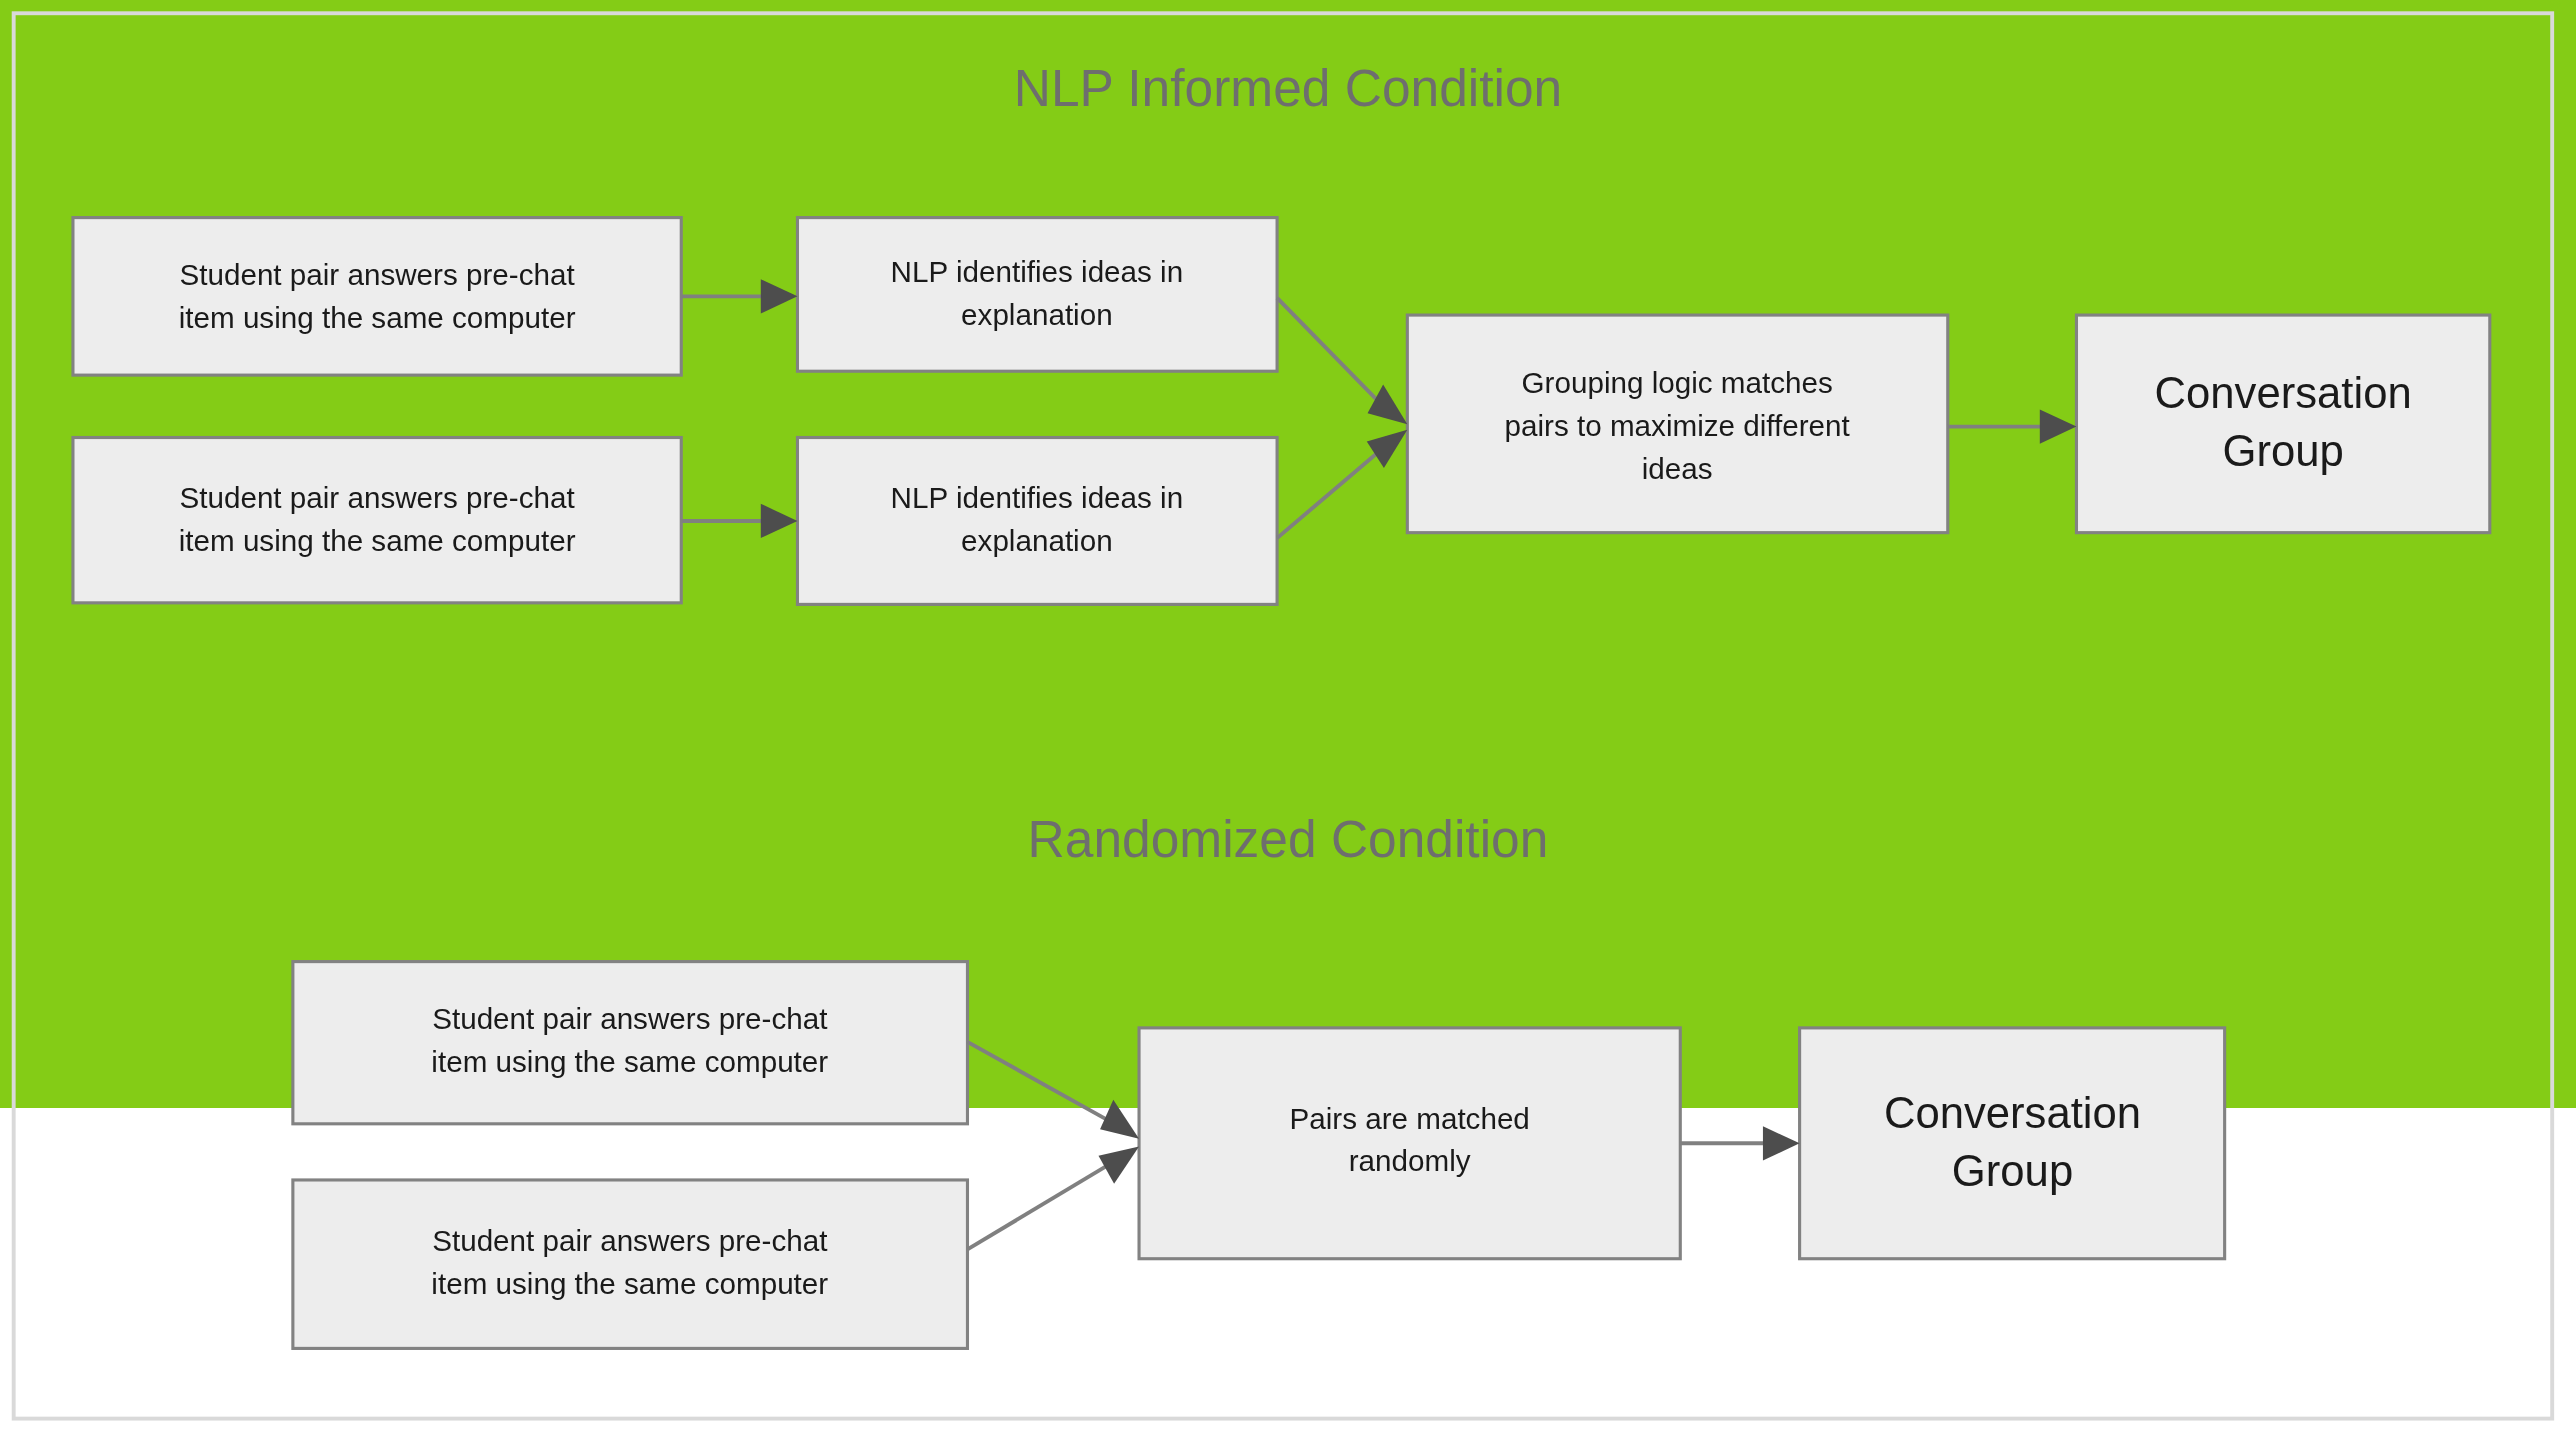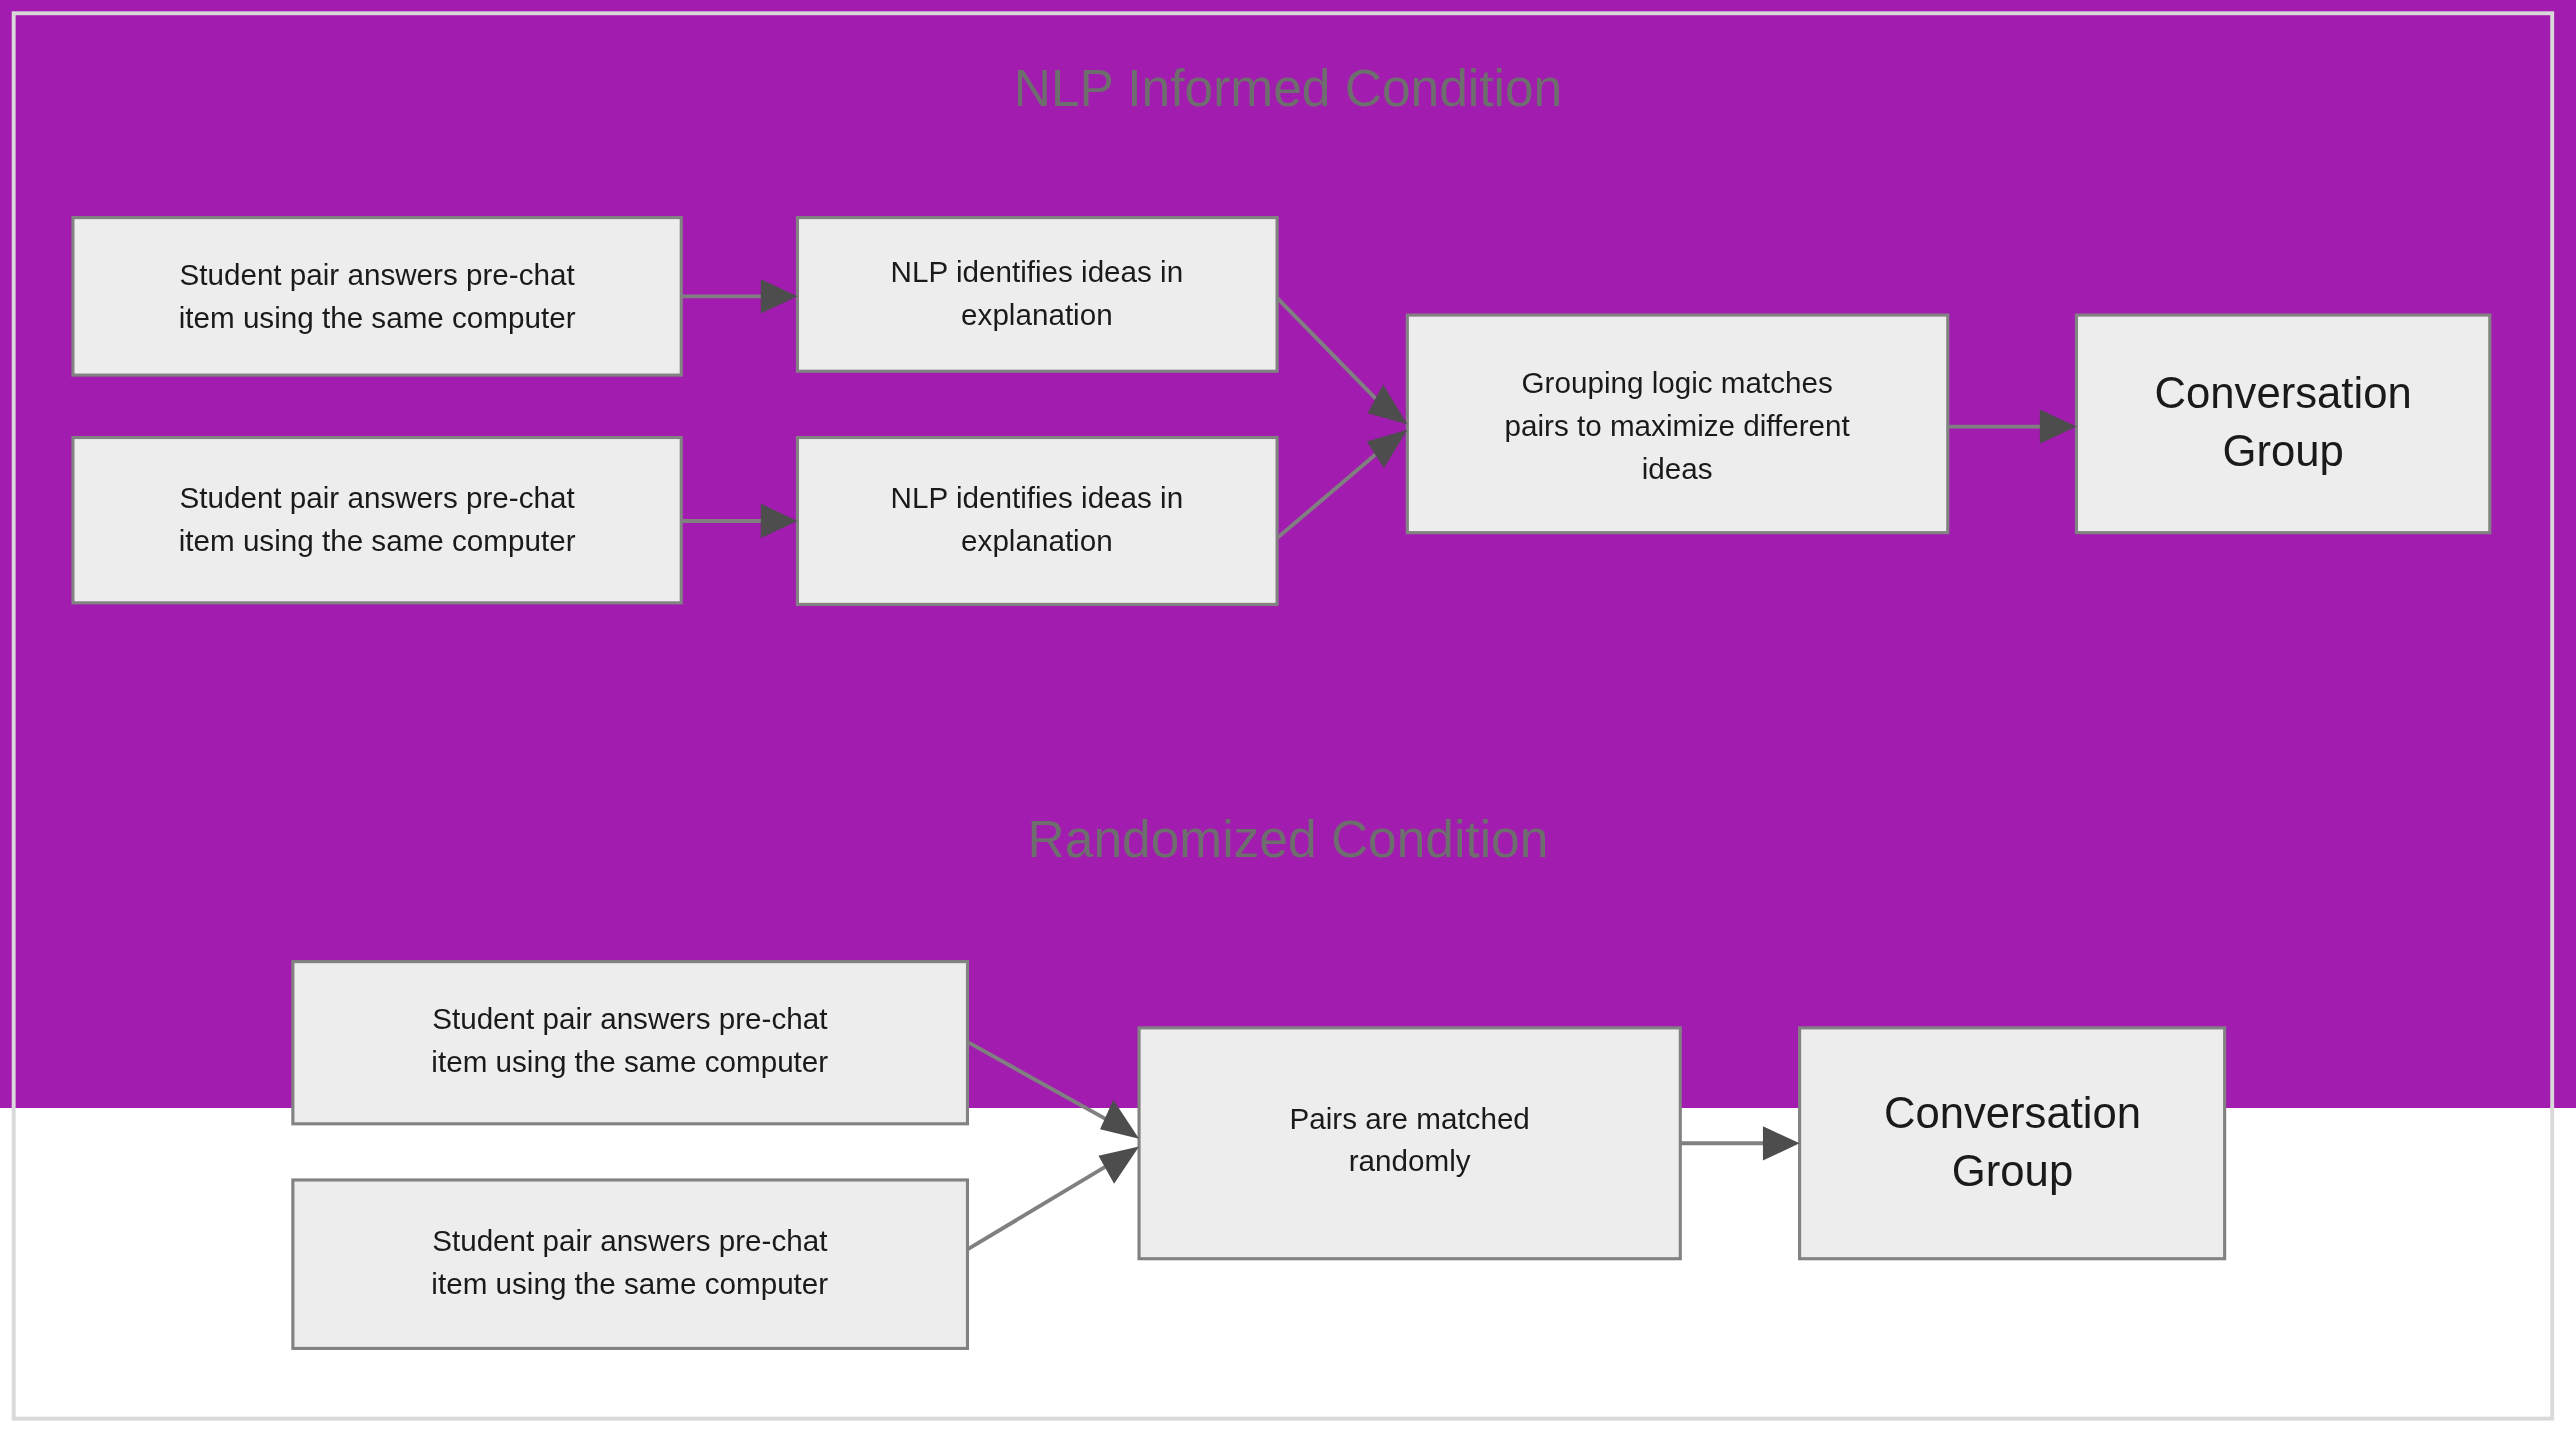--- a/index.html
+++ b/index.html
@@ -10,21 +10,21 @@
   body {
     width: 2576px;
     height: 1442px;
     font-family: "Liberation Sans", sans-serif;
     overflow: hidden;
   }
   #canvas {
     position: relative;
     width: 2576px;
     height: 1108px;
-    background: #a21caf;
+    background: #84cc16;
   }
   #diagram-svg {
     position: absolute;
     left: 0;
     top: 0;
     width: 2576px;
     height: 1442px;
     display: block;
   }
   .outer-frame {

